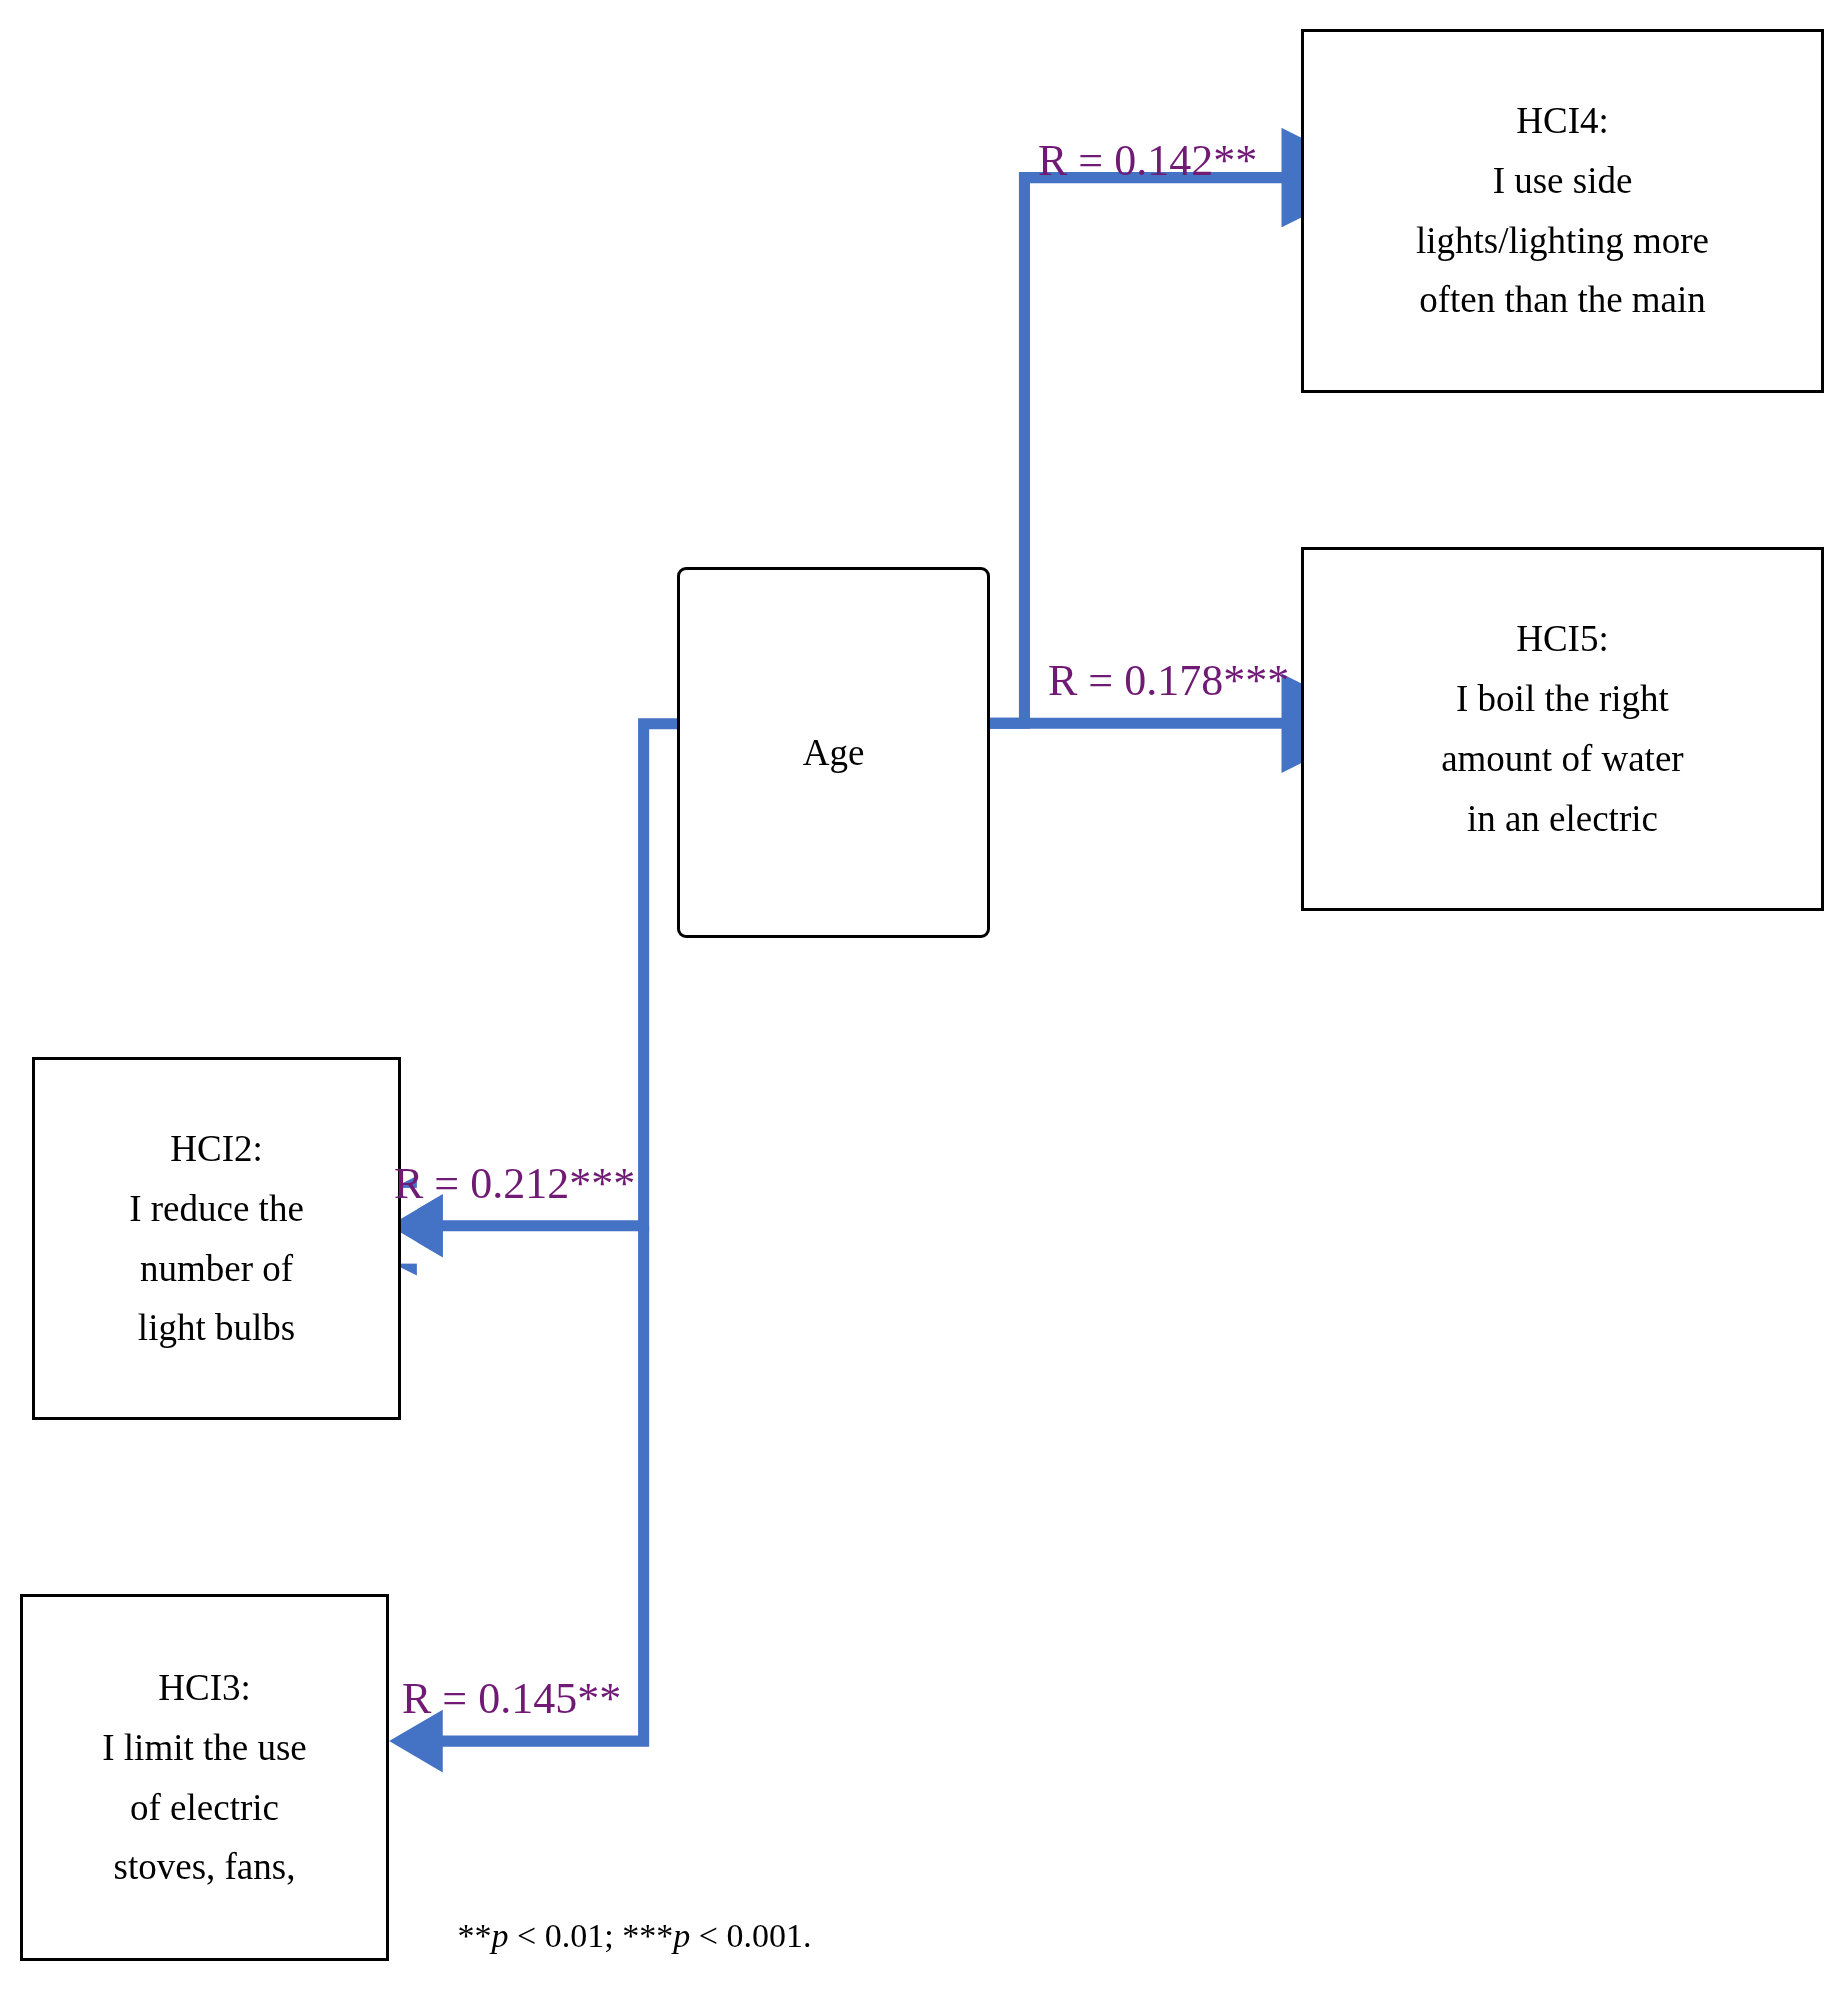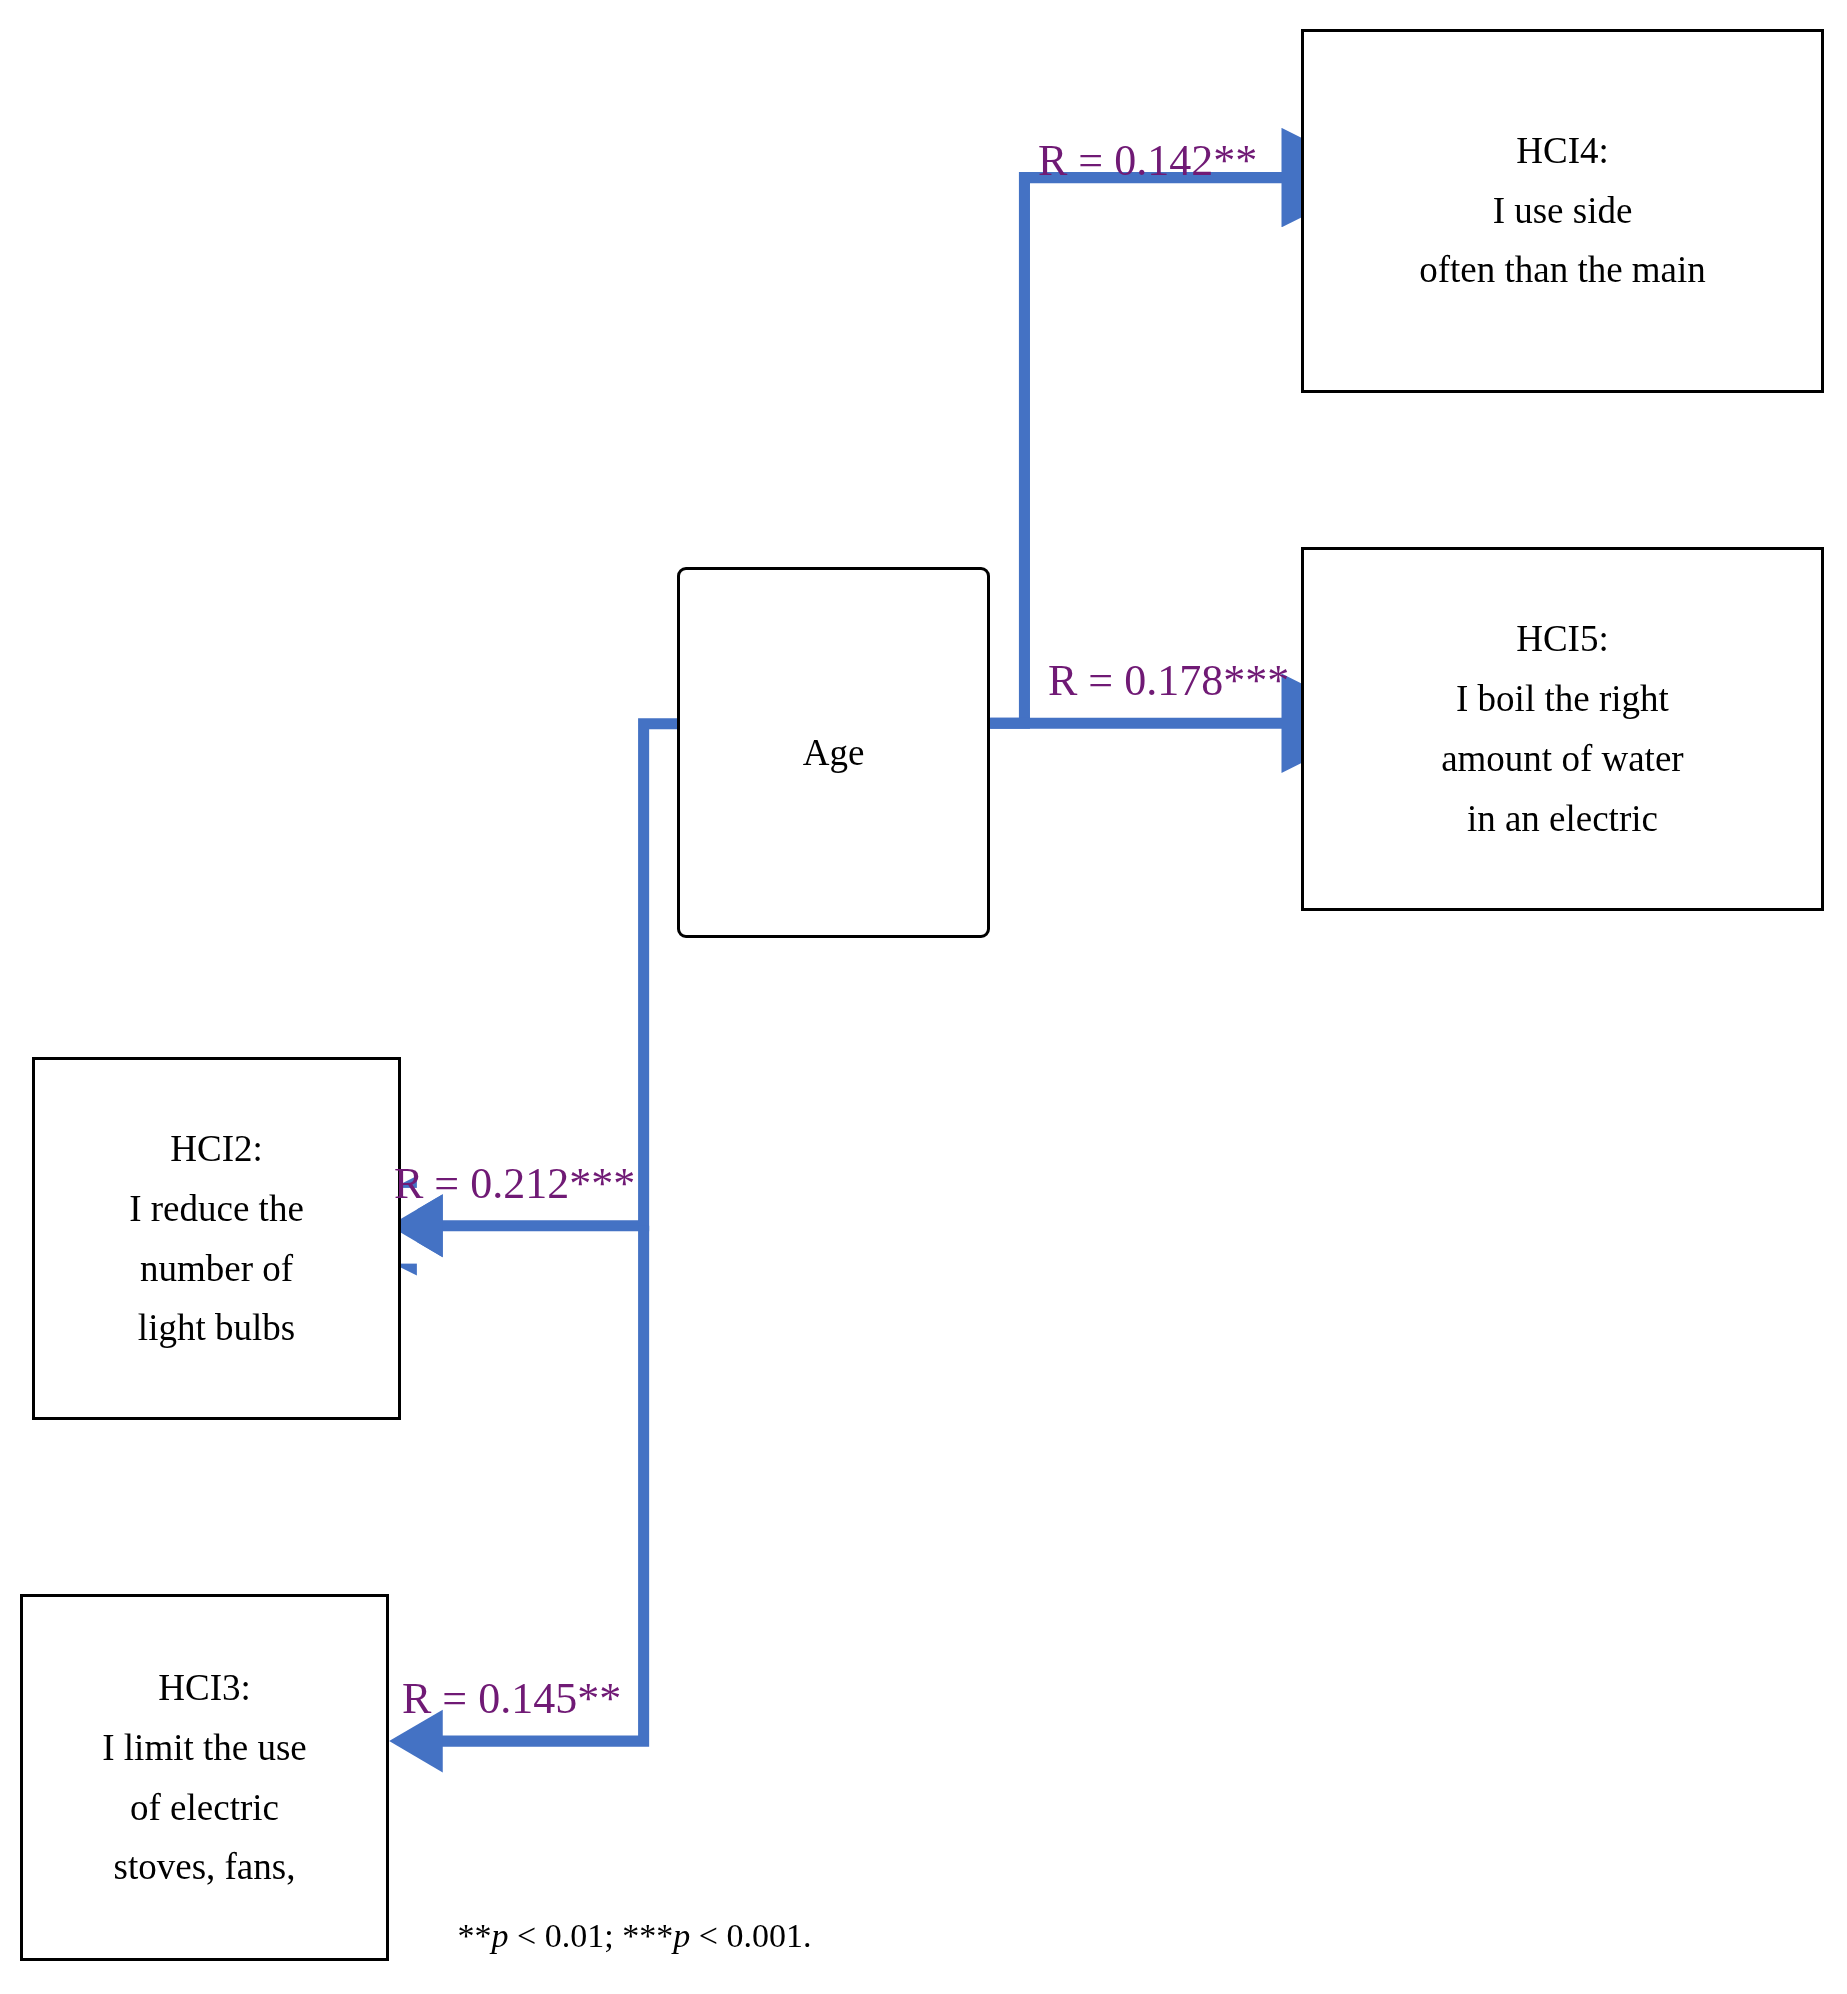--- a/index.html
+++ b/index.html
@@ -115,20 +115,21 @@
     <polygon points="668,2105 760,2051 760,2159" fill="#4472C4"></polygon>
   </svg>
 
   <div class="node" id="node-age">
     <span class="ln">Age</span>
   </div>
 
   <div class="node" id="node-hci4">
     <span class="ln">HCI4:</span>
     <span class="ln">I use side</span>
+    <span class="ln">lights/lighting more</span>
     <span class="ln">often than the main</span>
   </div>
 
   <div class="node" id="node-hci5">
     <span class="ln">HCI5:</span>
     <span class="ln">I boil the right</span>
     <span class="ln">amount of water</span>
     <span class="ln">in an electric</span>
   </div>
 

